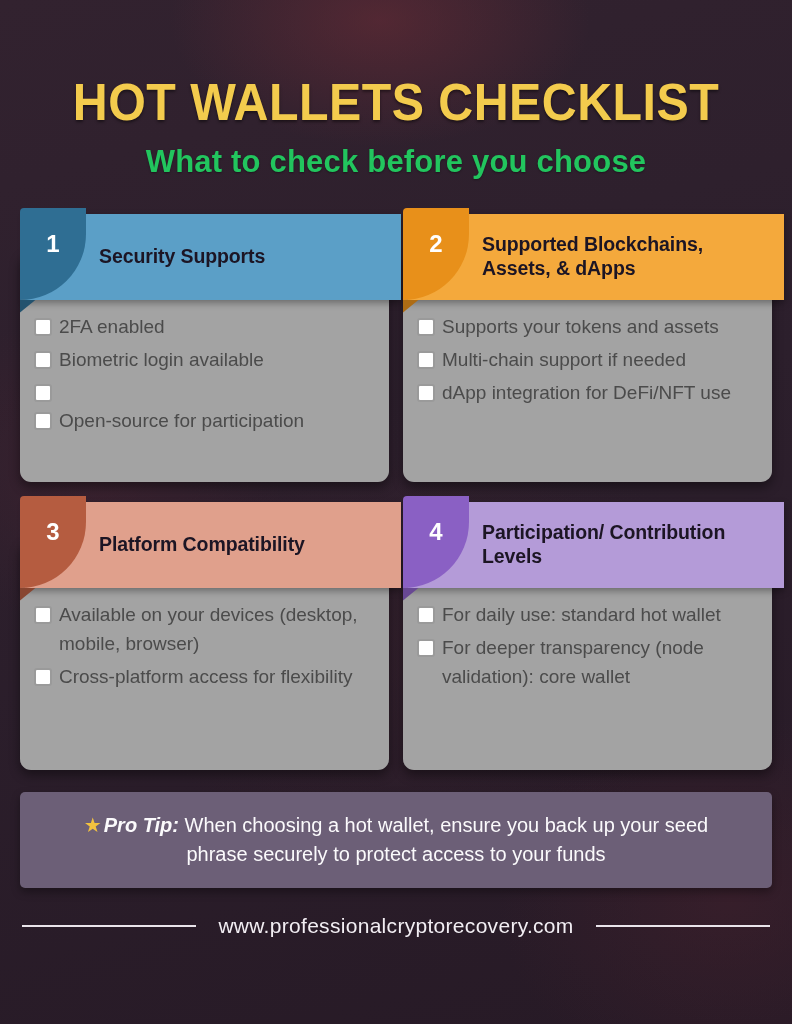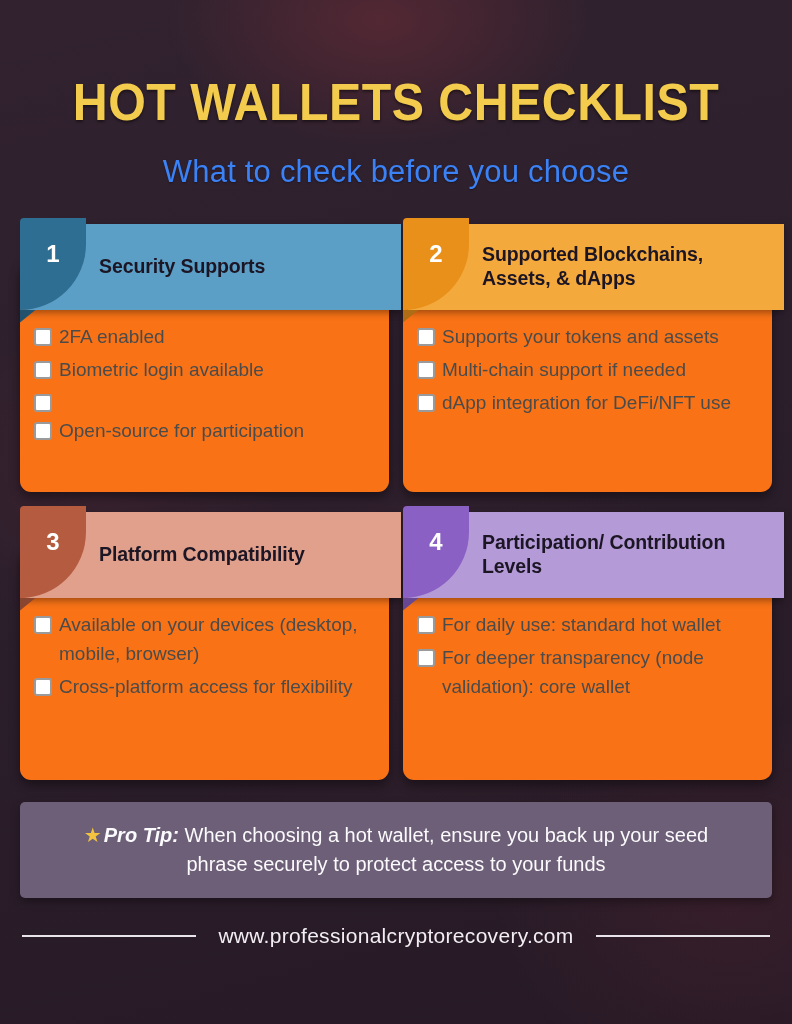--- a/index.html
+++ b/index.html
@@ -24,33 +24,33 @@
 
   
   #header { padding-top:75px; text-align:center; }
   #main-title {
     font-family:"Liberation Sans Narrow","Liberation Sans", sans-serif;
     font-size:52px; font-weight:bold; letter-spacing:.5px;
     color:#f3cb4d; transform:scaleX(.93); line-height:1.05;
     text-shadow:0 2px 3px rgba(0,0,0,.45);
   }
   #subtitle {
-    margin-top:24px; font-size:31px; color:#3b82f6; font-weight:400;
+    margin-top:14px; font-size:31px; color:#22c55e; font-weight:700;
     letter-spacing:.2px; text-shadow:0 1px 2px rgba(0,0,0,.35);
   }
 
   
   #cards {
     margin:34px auto 0; width:752px;
     display:grid; grid-template-columns:1fr 1fr;
     column-gap:14px; row-gap:20px;
   }
   .card { position:relative; }
   .card-body {
-    background:#f97316; border-radius:11px;
+    background:#a3a3a3; border-radius:11px;
     margin-top:-48px; padding:60px 14px 16px 14px;
     min-height:230px;
     box-shadow:0 5px 11px rgba(0,0,0,.42);
     position:relative; z-index:1;
   }
   .card-head {
     position:relative; z-index:2;
     margin-left:5px; margin-right:-12px;
     min-height:86px; display:flex; align-items:center;
     padding:8px 16px 8px 74px;

